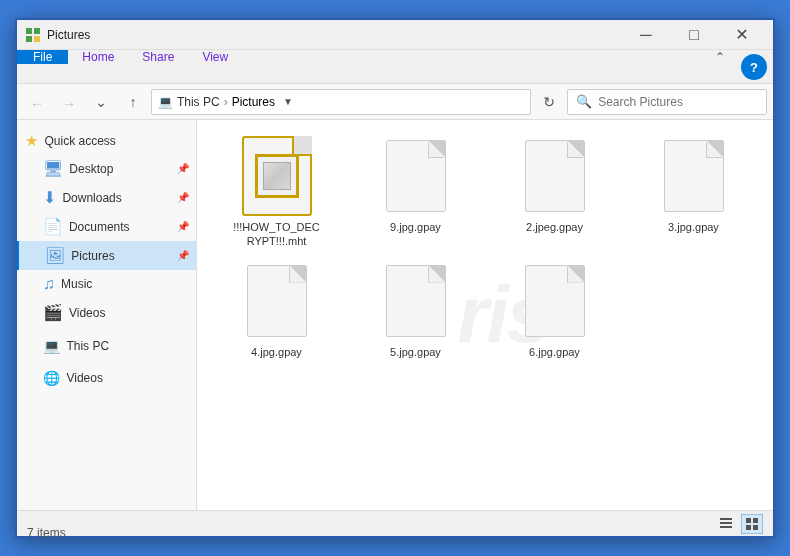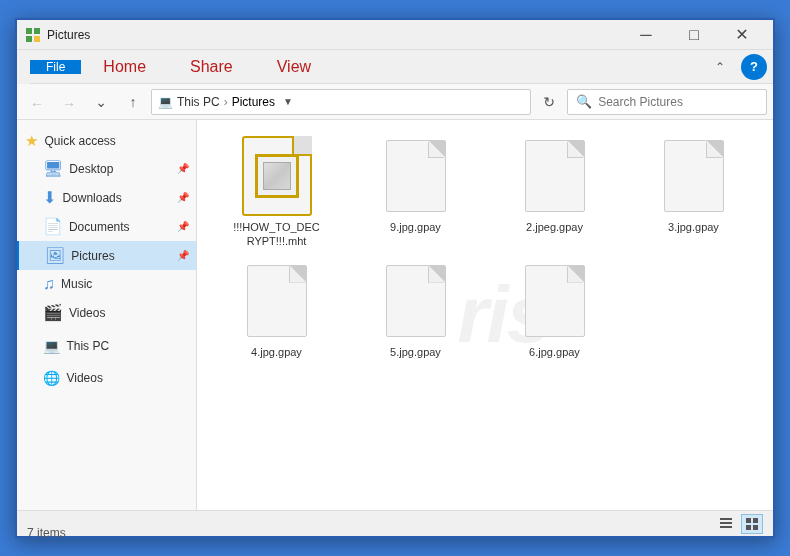--- a/index.html
+++ b/index.html
@@ -61,41 +61,40 @@
       align-items: center;
       justify-content: center;
       color: #444;
     }
 
     
     .menu-bar {
       background: #f0f0f0;
       height: 34px;
       display: flex;
-      align-items: center;
+      align-items: flex-start;
       border-bottom: 1px solid #ddd;
       flex-shrink: 0;
-      margin-left: 13px;
     }
     .menu-file {
       background: #0078d7;
       color: #fff;
       padding: 0 16px;
       display: flex;
       align-items: center;
       font-size: 12px;
       font-weight: 500;
       cursor: pointer;
     }
     .menu-item {
-      padding: 0 22px;
-      display: flex;
-      align-items: center;
-      font-size: 16px;
-      color: #b91c1c;
+      padding: 0 14px;
+      display: flex;
+      align-items: center;
+      font-size: 12px;
+      color: #6d28d9;
       cursor: pointer;
     }
     .menu-spacer { flex: 1; }
     .menu-chevron {
       padding: 0 10px;
       display: flex;
       align-items: center;
       color: #555;
       cursor: pointer;
     }

